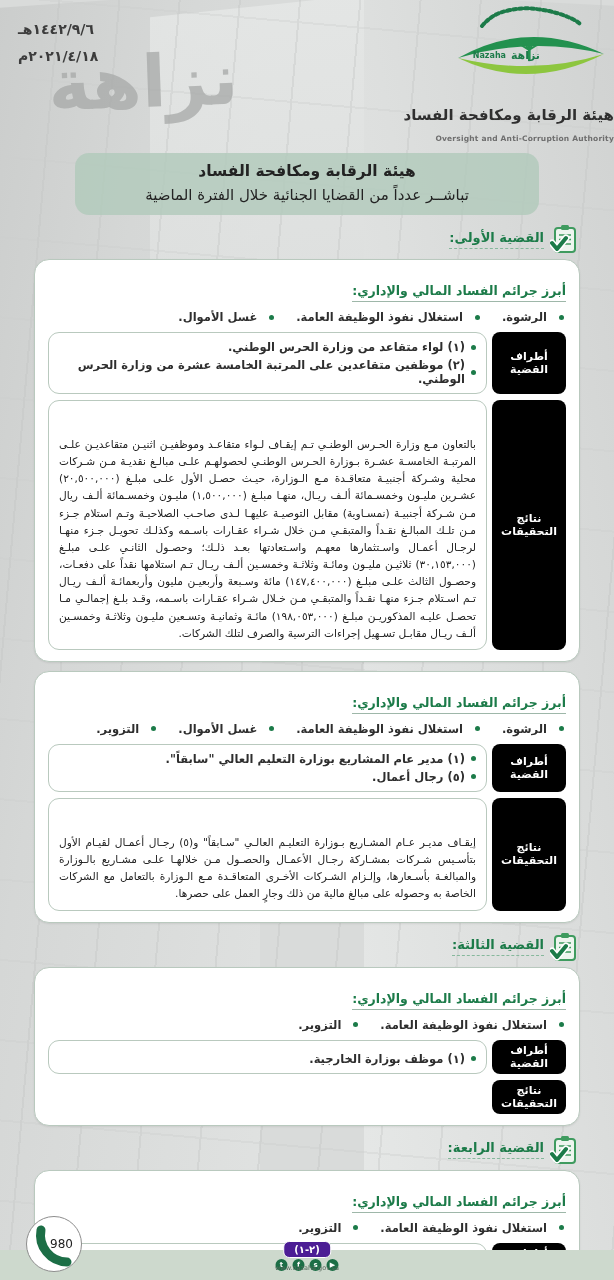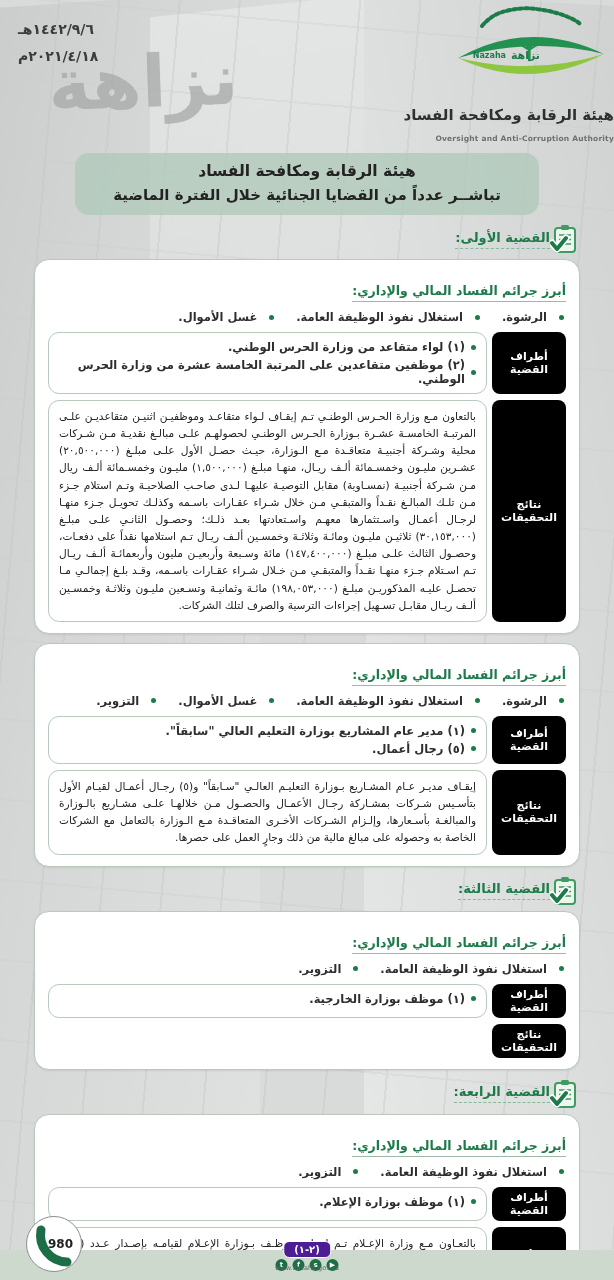--- a/index.html
+++ b/index.html
@@ -40,25 +40,25 @@
   .date-line { font-size:14px; font-weight:bold; line-height:1.1; margin-bottom:12px; direction:rtl; }
   .logo-wrap { position:relative; padding-top:0; width:100%; text-align:right; }
   .logo-svg { display:inline-block; }
   .org-ar { font-size:15px; font-weight:bold; color:#2f2f2f; margin-top:2px; }
   .org-en { font-size:7.5px; font-weight:bold; color:#6e6e6e; margin-top:10px; letter-spacing:.2px; }
   .title-band {
     position:relative; margin:10px auto 0; width:464px; border-radius:14px;
     background:rgba(176,201,186,.8); padding:9px 14px 11px; text-align:center;
   }
   .title-line1 { font-size:15.5px; font-weight:bold; color:#232323; }
-  .title-line2 { font-size:15px; font-weight:bold; color:#232323; margin-top:6px; }
+  .title-line2 { font-size:15px; font-weight:normal; color:#232323; margin-top:6px; }
   
   #cases-host { position:relative; padding:0 34px; }
   .case-section { margin-top:9px; }
-  .case-head { display:flex; align-items:center; margin-bottom:5px; margin-right:2px; }
+  .case-head { display:flex; align-items:center; gap:6px; margin-bottom:5px; margin-right:2px; }
   .case-title {
     color:#1c7b49; font-size:13px; font-weight:bold;
     border-bottom:1px dashed #86b89c; padding-bottom:3px;
   }
   .case-card {
     background:#fff; border:1px solid #b9c9be; border-radius:15px;
     padding:20px 13px 11px; box-shadow:0 1px 2px rgba(0,0,0,.08);
   }
   .card-title { display:inline-block; color:#1c7b49; font-size:12.5px; font-weight:bold;
     border-bottom:1px solid #9eb7a9; padding-bottom:3px; }
@@ -66,34 +66,34 @@
   .crime-item { display:flex; align-items:center; gap:12px; font-size:11.5px; font-weight:bold; color:#2e2e2e; }
   .dot { width:5px; height:5px; border-radius:50%; background:#1c7b49; flex:0 0 auto; }
   .row { display:flex; align-items:stretch; gap:5px; margin-top:6px; }
   .side-label {
     flex:0 0 74px; background:#000000; color:#fff; font-size:11px; font-weight:bold;
     border-radius:8px; display:flex; align-items:center; justify-content:center; text-align:center;
     padding:4px 2px;
   }
   .row-box {
     flex:1; border:1px solid #b9c9be; border-radius:11px; background:#fff;
-    padding:7px 10px; display:flex; flex-wrap:wrap; align-items:flex-start; gap:4px 18px;
+    padding:7px 10px; display:flex; flex-wrap:wrap; align-items:flex-end; gap:4px 18px;
   }
   .party-item { display:flex; align-items:center; gap:6px; font-size:11.5px; font-weight:bold; color:#2e2e2e; }
   .results-box { display:block; }
   .results-text {
-    font-size:10.6px; line-height:1.62; color:#222; text-align:justify; font-weight:500;
+    font-size:10.6px; line-height:1.62; color:#222; text-align:justify; font-weight:500;margin-top:28px;
   }
   
   .footer-band { position:absolute; left:0; bottom:0; width:614px; height:30px; background:#cdd9cd; }
   .phone-badge {
     position:absolute; left:26px; bottom:8px; width:56px; height:56px; border-radius:50%;
     background:#fff; border:1px solid #8d8d8d; display:flex; align-items:center; justify-content:center;
   }
-  .phone-num { position:absolute; right:8px; top:20px; font-size:12px; font-weight:bold; color:#222; direction:ltr; }
+  .phone-num { position:absolute; right:8px; top:20px; font-size:12px; font-weight:normal; color:#222; direction:ltr; }
   .page-badge {
     position:absolute; left:50%; transform:translateX(-50%); bottom:22px;
     background:#4c1d95; color:#fff; border:1px solid #fff; border-radius:6px;
     font-size:10px; font-weight:bold; padding:2px 10px; direction:ltr;
   }
   .social-row { position:absolute; left:50%; transform:translateX(-50%); bottom:9px; display:flex; gap:5px; direction:ltr; }
   .social-ic {
     width:12px; height:12px; border-radius:50%; background:#1c6e46; color:#fff;
     font-size:7px; line-height:12px; text-align:center; font-weight:bold;
   }

